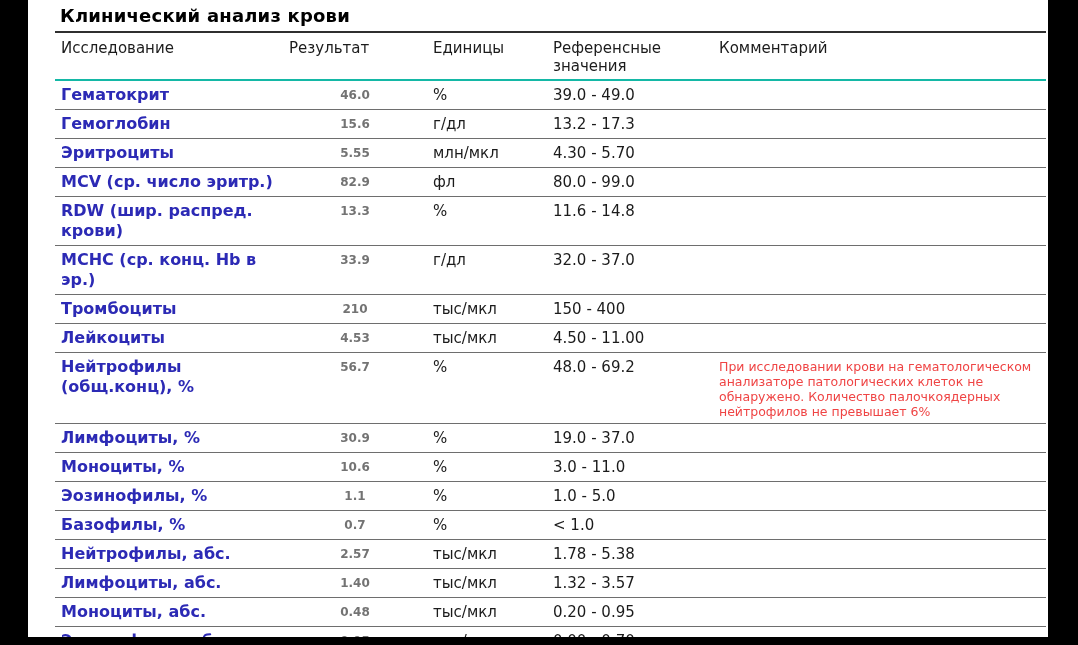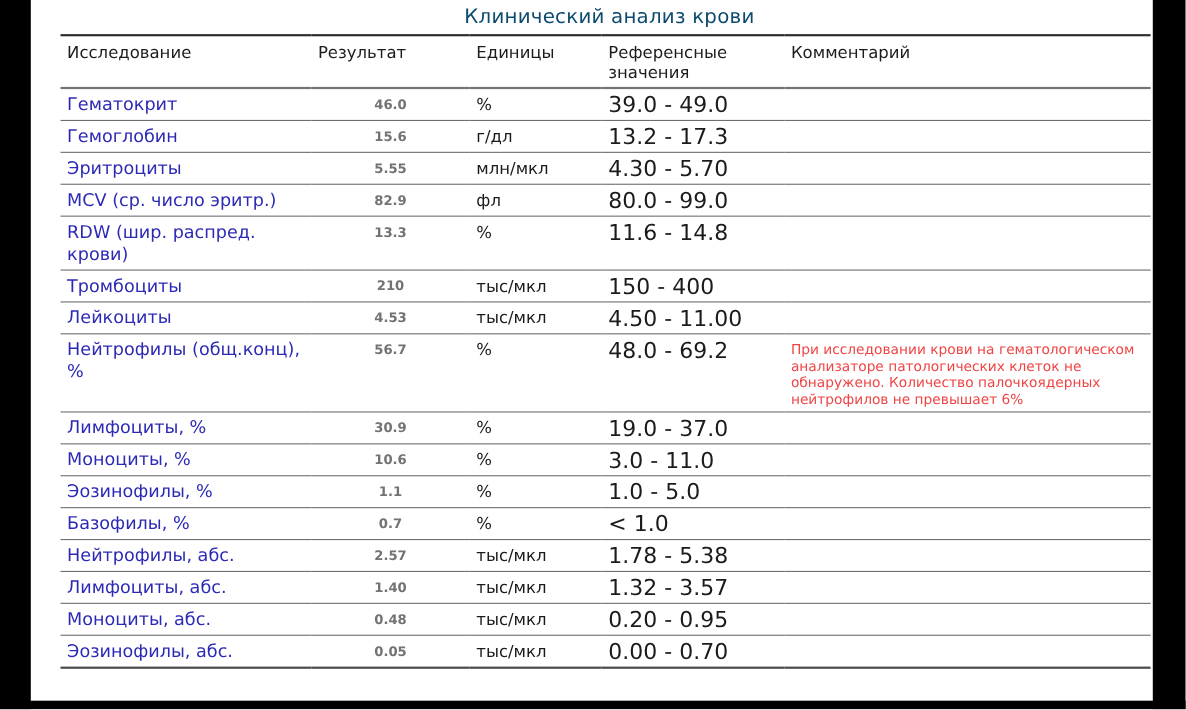--- a/index.html
+++ b/index.html
@@ -22,24 +22,23 @@
 
   .content {
     position: absolute;
     left: 28px;
     top: 0;
     width: 1020px;
   }
   .page-title {
     margin: 5px 0 5px 32px;
     font-size: 18px;
-    font-weight: normal;
-    color: #0c4a6e;
+    font-weight: bold;
+    color: #000000;
     letter-spacing: 0.2px;
-    text-align: center;
   }
   table.lab {
     margin-left: 27px;
     width: 991px;
     border-collapse: collapse;
     table-layout: fixed;
     border-top: 2px solid #2f2f2f;
     border-bottom: 2px solid #4a4a4a;
   }
   col.c1 { width: 228px; }
@@ -48,46 +47,47 @@
   col.c4 { width: 166px; }
   col.c5 { width: 333px; }
 
   thead th {
     text-align: left;
     font-weight: normal;
     font-size: 15px;
     color: #1c1c1c;
     padding: 6px 6px 4px 6px;
     vertical-align: top;
-    border-bottom: 2px solid #737373;
+    border-bottom: 2px solid #14b8a6;
     line-height: 18px;
   }
   tbody td {
     vertical-align: top;
     padding: 4px 6px 4px 6px;
     border-bottom: 1px solid #6e6e6e;
     line-height: 20px;
   }
   td.c-name {
     color: #2c2ab5;
     font-size: 16px;
+    font-weight: bold;
   }
   td.c-result {
     color: #737373;
     font-weight: bold;
     font-size: 12px;
     text-align: center;
   }
   td.c-units {
     color: #1b1b1b;
     font-size: 15px;
   }
   td.c-ref {
     color: #1b1b1b;
-    font-size: 20px;
+    font-size: 15px;
   }
   td.c-comment {
     color: #ef4444;
     font-size: 12.5px;
     line-height: 15px;
     padding-top: 6px;
   }
 </style>
 </head>
 <body>
@@ -142,20 +142,27 @@
     <td class="c-comment"></td>
   </tr>
           <tr>
     <td class="c-name">RDW (шир. распред. крови)</td>
     <td class="c-result">13.3</td>
     <td class="c-units">%</td>
     <td class="c-ref">11.6 - 14.8</td>
     <td class="c-comment"></td>
   </tr>
           <tr>
+    <td class="c-name">MCHC (ср. конц. Hb в эр.)</td>
+    <td class="c-result">33.9</td>
+    <td class="c-units">г/дл</td>
+    <td class="c-ref">32.0 - 37.0</td>
+    <td class="c-comment"></td>
+  </tr>
+          <tr>
     <td class="c-name">Тромбоциты</td>
     <td class="c-result">210</td>
     <td class="c-units">тыс/мкл</td>
     <td class="c-ref">150 - 400</td>
     <td class="c-comment"></td>
   </tr>
           <tr>
     <td class="c-name">Лейкоциты</td>
     <td class="c-result">4.53</td>
     <td class="c-units">тыс/мкл</td>

